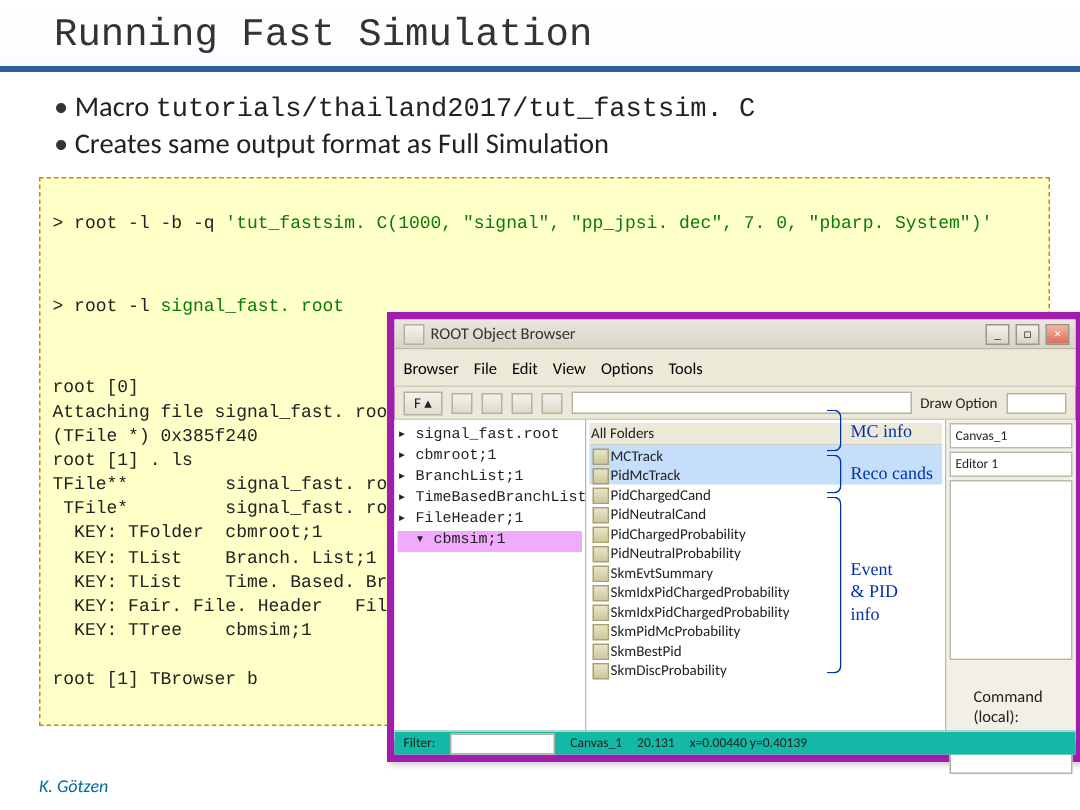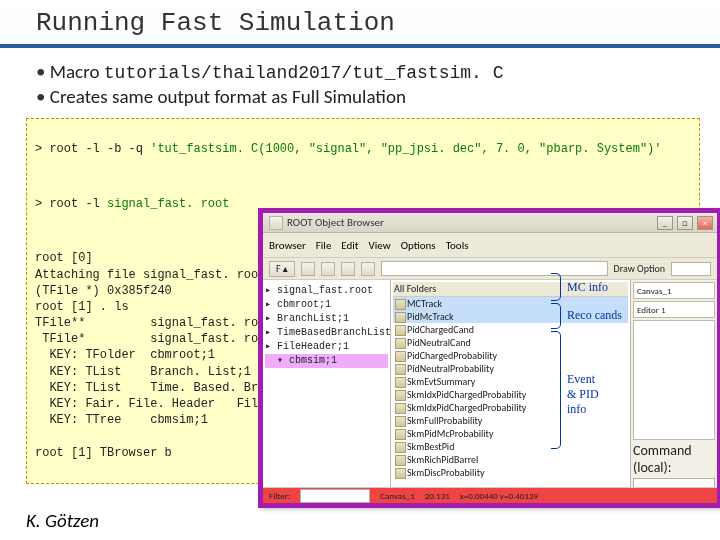--- a/index.html
+++ b/index.html
@@ -141,21 +141,21 @@
   .right-col {
     width: 86px;
     background: #f2f0e6;
     font-size: 9px;
   }
   .right-col .tab {
     background:#fff; border:1px solid #bcb9a8; margin:2px; padding:2px 3px;
   }
   .statusbar {
     position:absolute; left:0; right:0; bottom:0; height:16px;
-    background:#ef4444; border-top:1px solid #cfcdbf;
+    background:#14b8a6; border-top:1px solid #cfcdbf;
     display:flex; align-items:center; font-size:9px; gap:10px; padding:0 6px;
   }
   
   .brace-wrap { position:absolute; }
   .brace {
     width: 10px;
     border-right: 1.5px solid #0033aa;
     border-top: 1.5px solid #0033aa;
     border-bottom: 1.5px solid #0033aa;
     border-radius: 0 5px 5px 0;
@@ -175,23 +175,23 @@
   }
   .mini-input {
     background:#fff; border:1px solid #b5b2a3;
     height:14px; padding:0 3px; font-size:9px;
     display:inline-flex; align-items:center;
   }
   .footer {
     position: absolute;
     left: 26px;
     bottom: 8px;
-    font-size: 19px;
+    font-size: 12px;
     font-style: italic;
-    color: #000000;
+    color: #0369a1;
   }
   .listhdr {
     background:#ece9d8; border-bottom:1px solid #cfcdbf;
     font-size:10px; padding:0 1px; line-height:14px;
   }
   .topin {
     background:#fff; border:1px solid #b5b2a3;
     height:15px; flex:1; font-size:10px; padding:0 4px;
     display:flex; align-items:center;
   }
@@ -268,31 +268,29 @@
       <div class="listhdr">All Folders</div>
       <div class="row sel">MCTrack</div>
       <div class="row sel">PidMcTrack</div>
       <div class="row">PidChargedCand</div>
       <div class="row">PidNeutralCand</div>
       <div class="row">PidChargedProbability</div>
       <div class="row">PidNeutralProbability</div>
       <div class="row">SkmEvtSummary</div>
       <div class="row">SkmIdxPidChargedProbability</div>
       <div class="row">SkmIdxPidChargedProbability</div>
-      <div class="row">SkmFullProbability</div>
       <div class="row">SkmPidMcProbability</div>
       <div class="row">SkmBestPid</div>
-      <div class="row">SkmRichPidBarrel</div>
       <div class="row">SkmDiscProbability</div>
     </div>
     <div class="right-col">
       <div class="tab">Canvas_1</div>
       <div class="tab">Editor 1</div>
       <div style="height:120px;background:#fff;border:1px solid #bcb9a8;margin:2px"></div>
-      <div style="margin:2px;font-size:14px">Command (local):</div>
+      <div style="margin:18px;font-size:11px">Command (local):</div>
       <div class="mini-input" style="margin:0 2px; width:calc(100% - 4px)"></div>
     </div>
   </div>
   <div class="statusbar">
     <span>Filter:</span>
     <span class="mini-input" style="width:70px"></span>
     <span>Canvas_1</span>
     <span>20.131</span>
     <span>x=0.00440 y=0.40139</span>
   </div>

